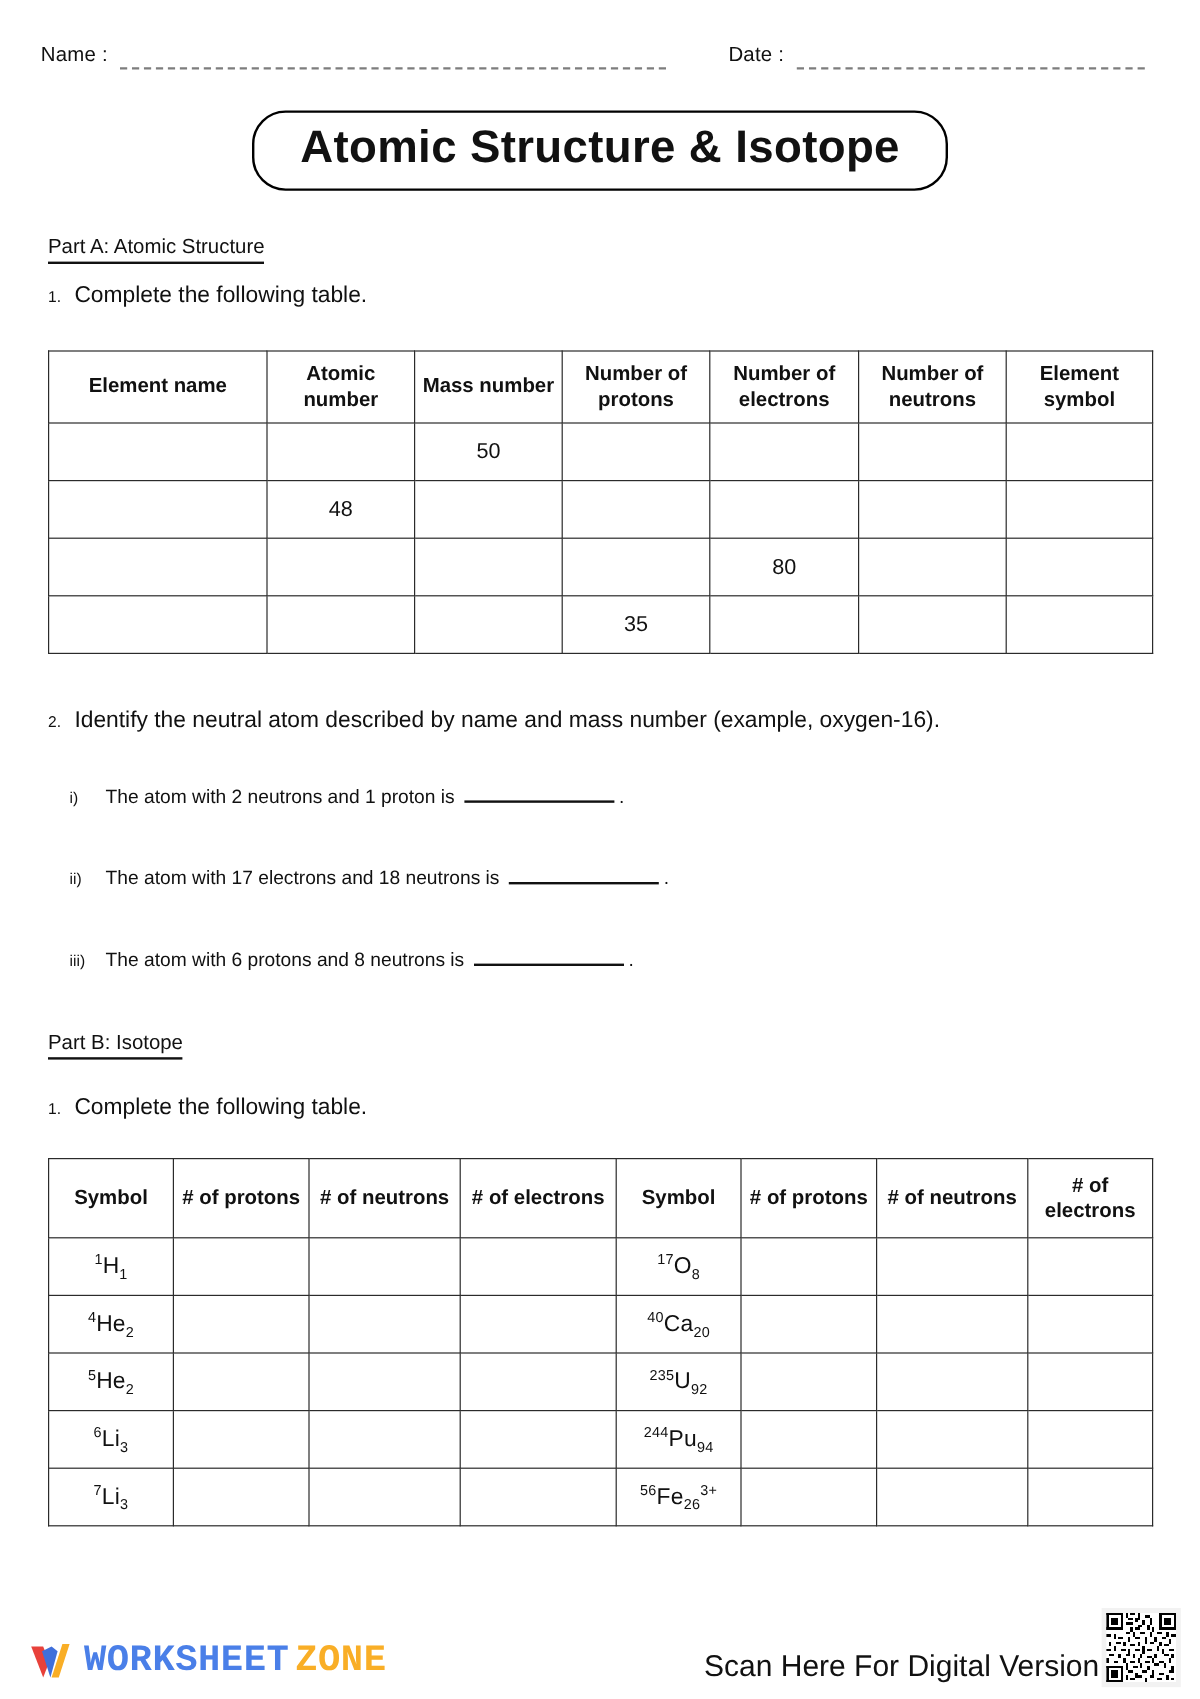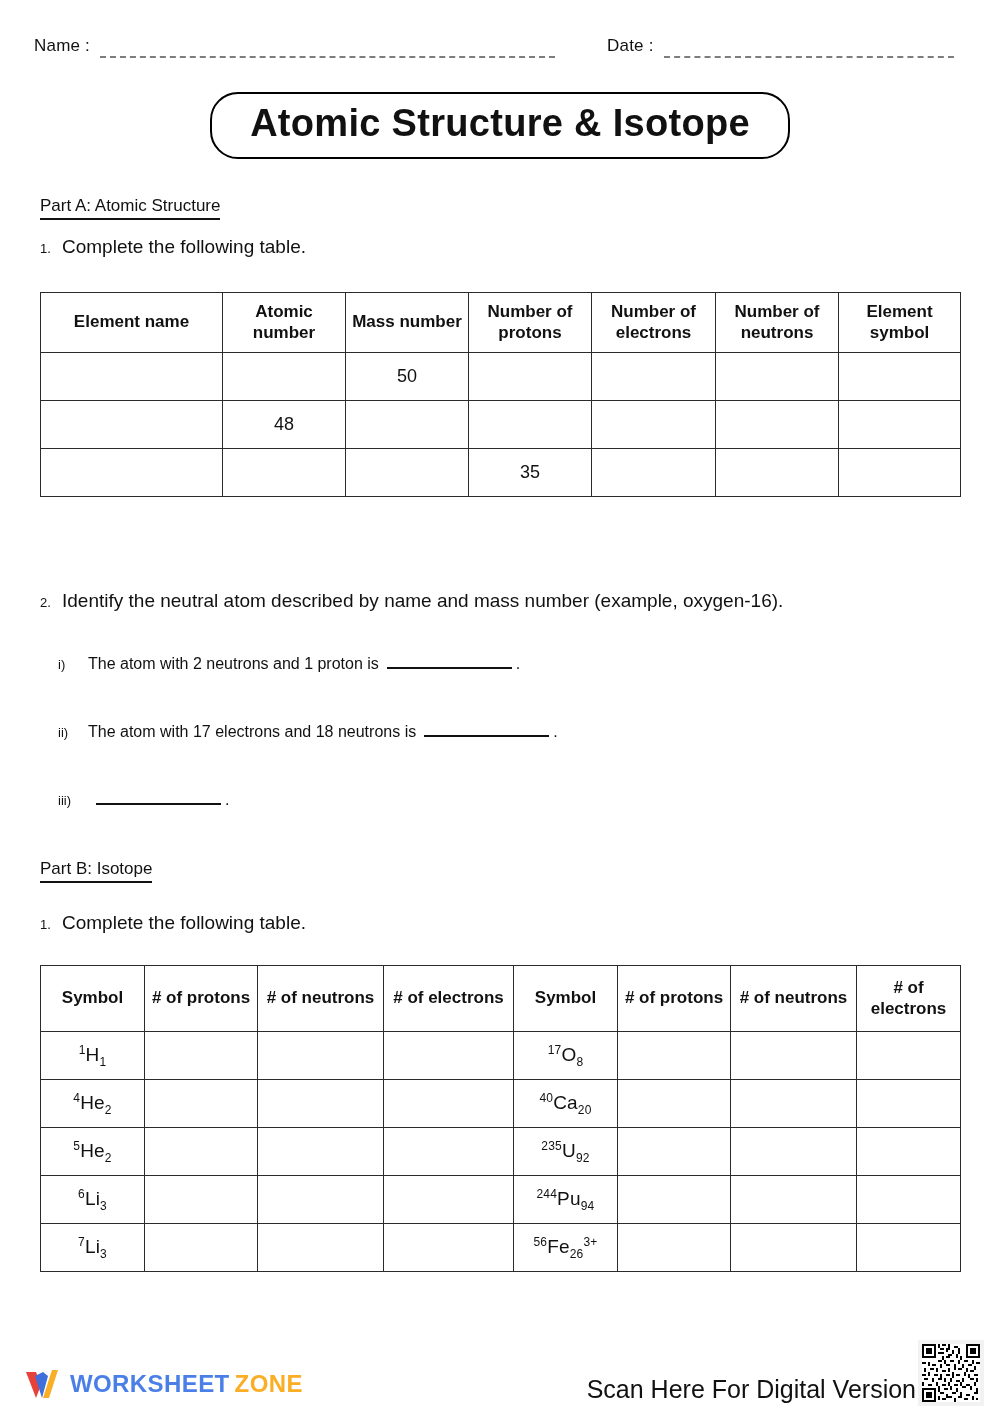--- a/index.html
+++ b/index.html
@@ -135,22 +135,22 @@
   .iso sub { vertical-align: sub; }
 
   
   .footer-logo {
     position: absolute;
     left: 22px; top: 1364px;
     display: flex; align-items: center;
   }
   .logo-mark { width: 42px; height: 40px; flex: 0 0 42px; }
   .logo-text {
-    font-size: 24px; font-weight: bold; letter-spacing: .4px;
-    margin-left: 6px; white-space: nowrap;
+    font-size: 31px; font-weight: bold; letter-spacing: .4px;
+    margin-left: 6px; white-space: nowrap; font-family: Liberation Mono, monospace;
   }
   .logo-ws { color: #4a7fe8; }
   .logo-zone { color: #f9ae26; margin-left: 5px; }
 
   .scan-text {
     position: absolute;
     right: 84px; top: 1375px;
     font-size: 25px;
     white-space: nowrap;
   }
@@ -223,20 +223,29 @@
       <td></td>
       <td></td>
       <td></td>
       <td></td>
       <td></td>
     </tr>
     <tr>
       <td></td>
       <td></td>
       <td></td>
+      <td></td>
+      <td>80</td>
+      <td></td>
+      <td></td>
+    </tr>
+    <tr>
+      <td></td>
+      <td></td>
+      <td></td>
       <td>35</td>
       <td></td>
       <td></td>
       <td></td>
     </tr>
   </tbody>
 </table>
 
 <div class="qline" id="qA2">
   <span class="qnum">2.</span>
@@ -252,20 +261,21 @@
 
 <div class="subq" id="subq-ii">
   <span class="snum">ii)</span>
   <span class="stext">The atom with 17 electrons and 18 neutrons is</span>
   <span class="blank"></span>
   <span class="stext">.</span>
 </div>
 
 <div class="subq" id="subq-iii">
   <span class="snum">iii)</span>
+  <span class="stext">The atom with 6 protons and 8 neutrons is</span>
   <span class="blank"></span>
   <span class="stext">.</span>
 </div>
 
 <div class="sec-head" id="partB-head">Part B: Isotope</div>
 
 <div class="qline" id="qB1">
   <span class="qnum">1.</span>
   <span class="qtext">Complete the following table.</span>
 </div>

